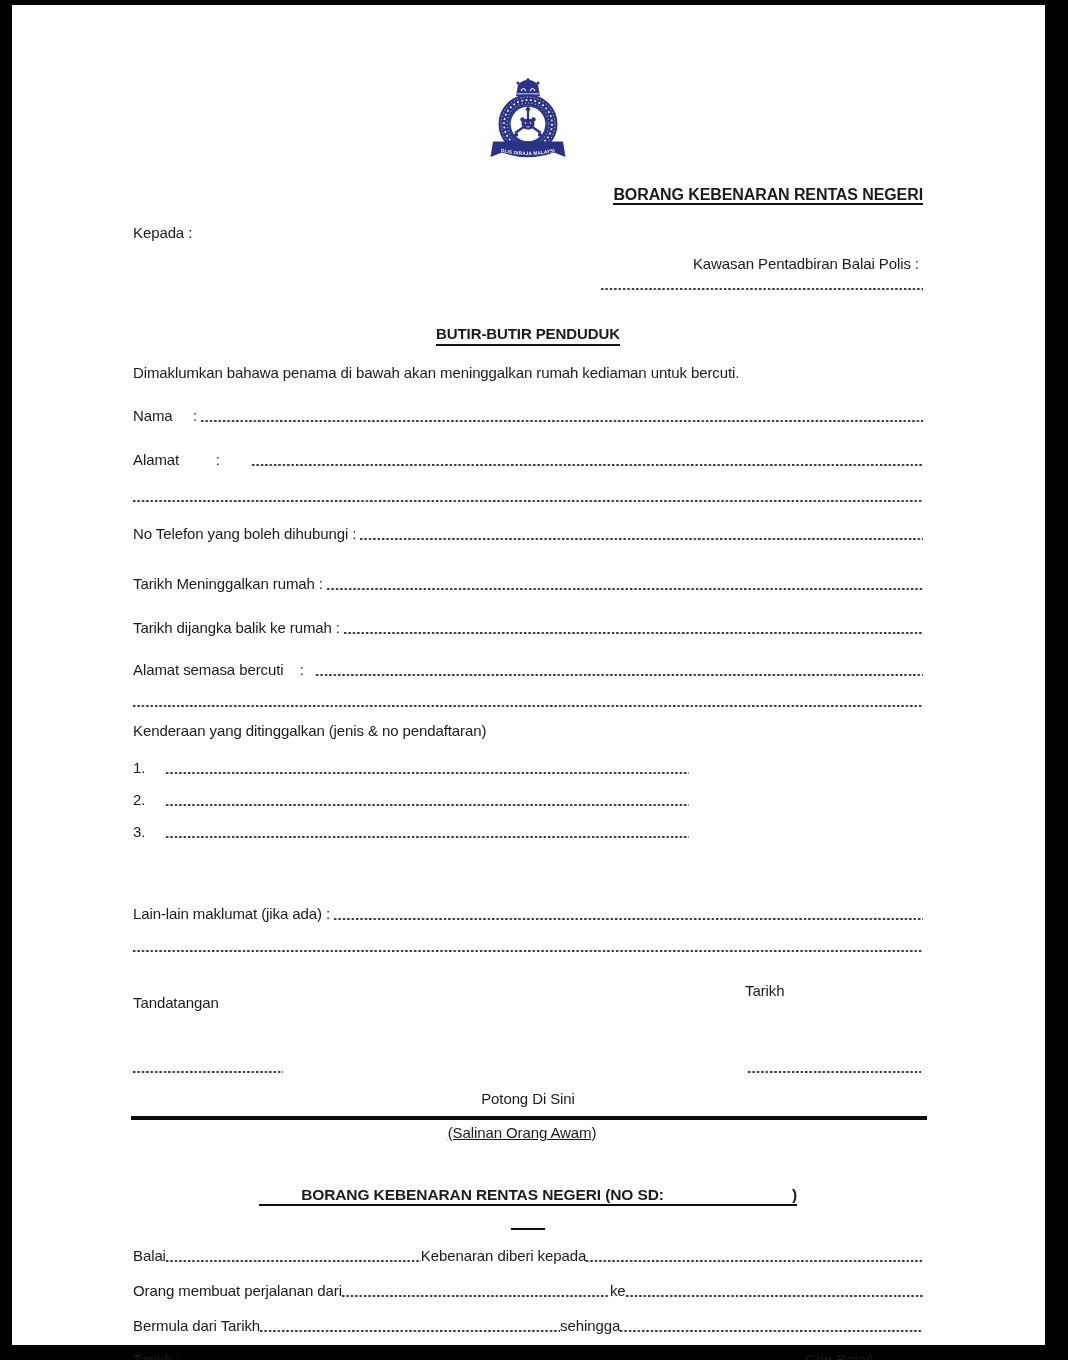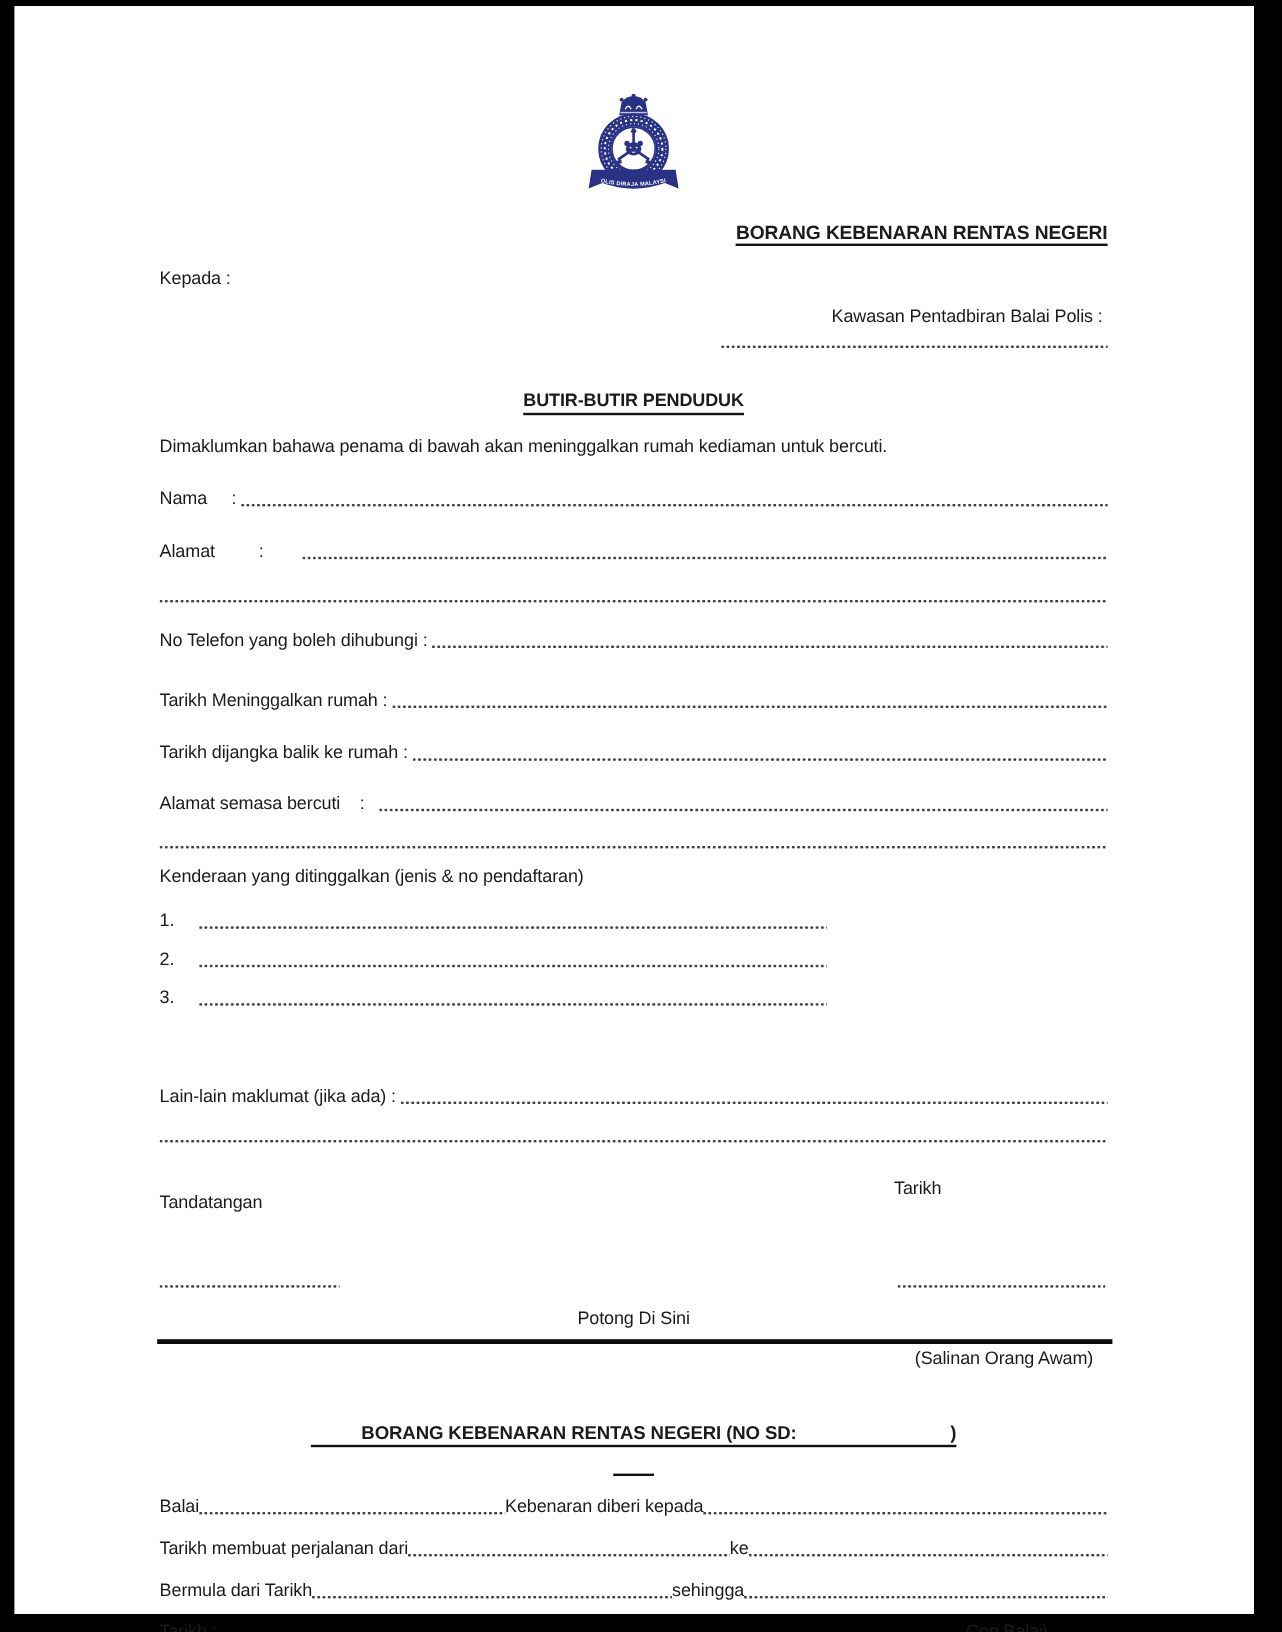--- a/index.html
+++ b/index.html
@@ -51,21 +51,21 @@
   .veh-dots { width:523px; }
 
   .sig-row { position:relative; }
   .sig-tarikh { position:absolute; left:612px; bottom:12px; }
   .sigdots-row { position:relative; height:16px; margin-top:48px; }
   .sig-dots-left  { position:absolute; left:0; bottom:0; width:150px; height:14px; }
   .sig-dots-right { position:absolute; left:615px; bottom:0; width:173px; height:14px; }
 
   .potong-row { text-align:center; margin-top:12px; line-height:20px; }
   .thick-rule { height:4px; background:#0c0c0c; margin-top:7px; margin-left:-2px; width:796px; }
-  .salinan-row { text-align:right; padding-right:12px; margin-top:3px; line-height:20px; }
+  .salinan-row { text-align:center; padding-right:12px; margin-top:3px; line-height:20px;text-decoration:underline; }
 
   .h2-row { text-align:center; font-weight:bold; font-size:15.5px; line-height:24px; margin-top:16px; }
   .u2 { border-bottom:2.2px solid #101010; padding-bottom:1px; white-space:pre; }
   .nosd-blank { display:inline-block; width:128px; height:1px; }
 
   .mt-balai   { margin-top:15px; }
   .mt-untuk   { margin-top:15px; }
   .mt-bermula { margin-top:15px; }
   .mt-tbtm    { margin-top:14px; }
   .balai-dots { width:255px; }
@@ -227,21 +227,21 @@
       </div>
 
       <div class="row mt-balai">
         <span class="label">Balai</span>
         <span class="dots balai-dots"></span>
         <span class="label">Kebenaran diberi kepada</span>
         <span class="dots fill"></span>
       </div>
 
       <div class="row mt-untuk">
-        <span class="label">Tarikh membuat perjalanan dari</span>
+        <span class="label">Orang membuat perjalanan dari</span>
         <span class="dots untuk-dots"></span>
         <span class="label">ke</span>
         <span class="dots fill"></span>
       </div>
 
       <div class="row mt-bermula">
         <span class="label">Bermula dari Tarikh</span>
         <span class="dots bermula-dots"></span>
         <span class="label">sehingga</span>
         <span class="dots fill"></span>

